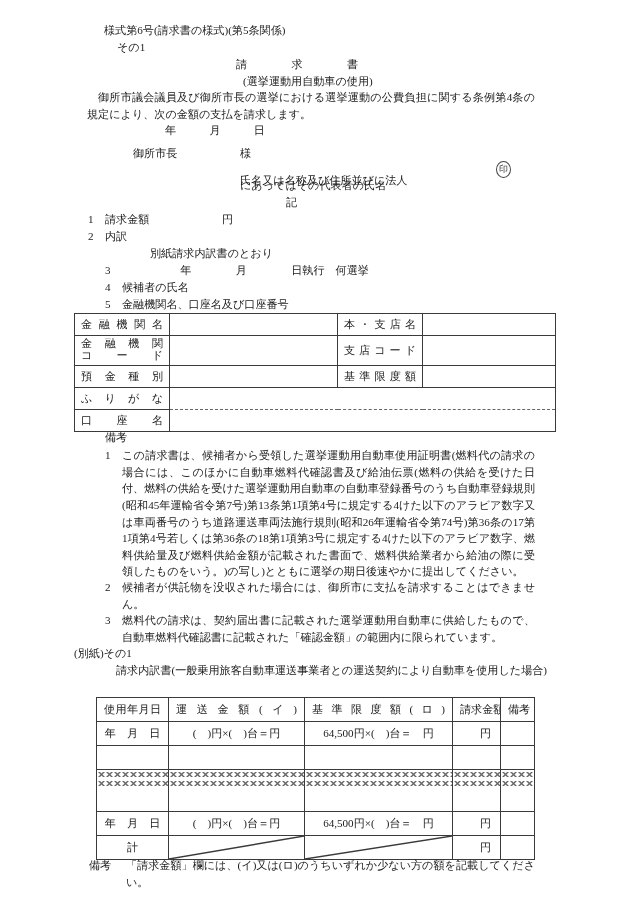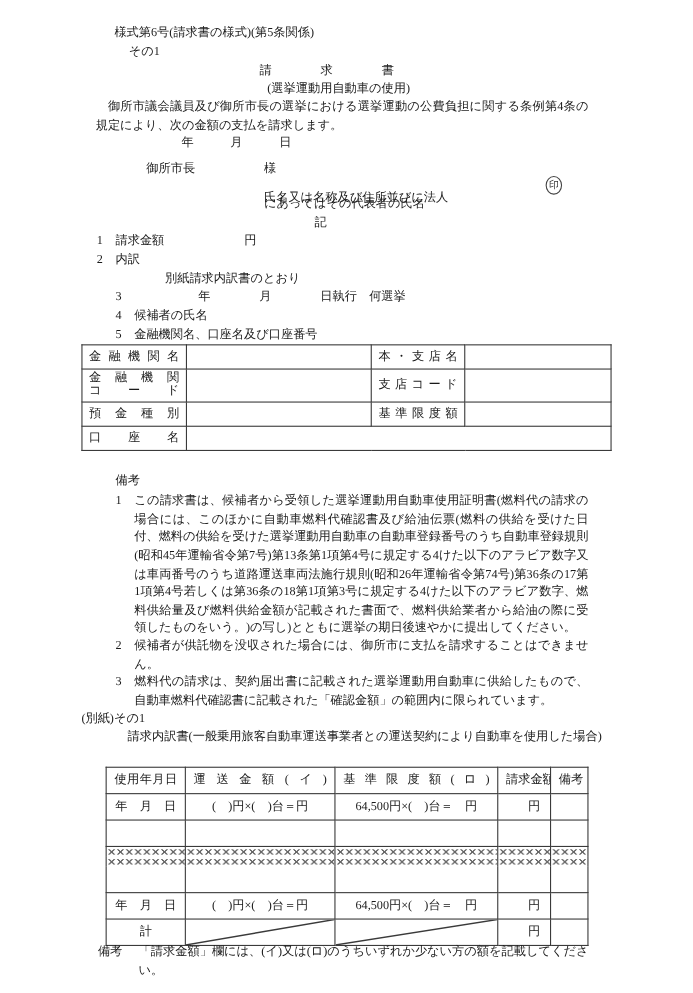--- a/index.html
+++ b/index.html
@@ -195,20 +195,24 @@
         </td>
         <td></td>
         <td class="lbl">支店コード</td>
         <td></td>
       </tr>
       <tr>
         <td class="lbl">預金種別</td>
         <td></td>
         <td class="lbl">基準限度額</td>
         <td></td>
+      </tr>
+      <tr>
+        <td class="lbl">ふりがな</td>
+        <td colspan="3" class="dashed-bottom"></td>
       </tr>
       <tr>
         <td class="lbl">口座名</td>
         <td colspan="3" class="dashed-top"></td>
       </tr>
     </tbody>
   </table>
 
   <div class="ln" style="left:105px; top:429px;">備考</div>
 

